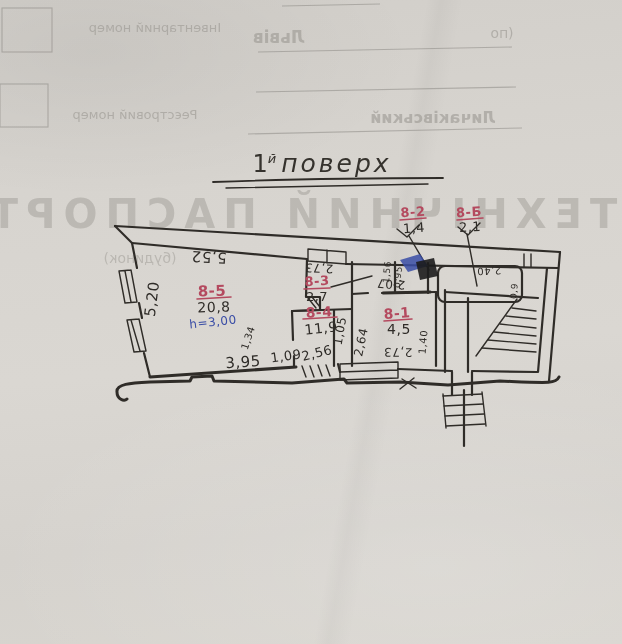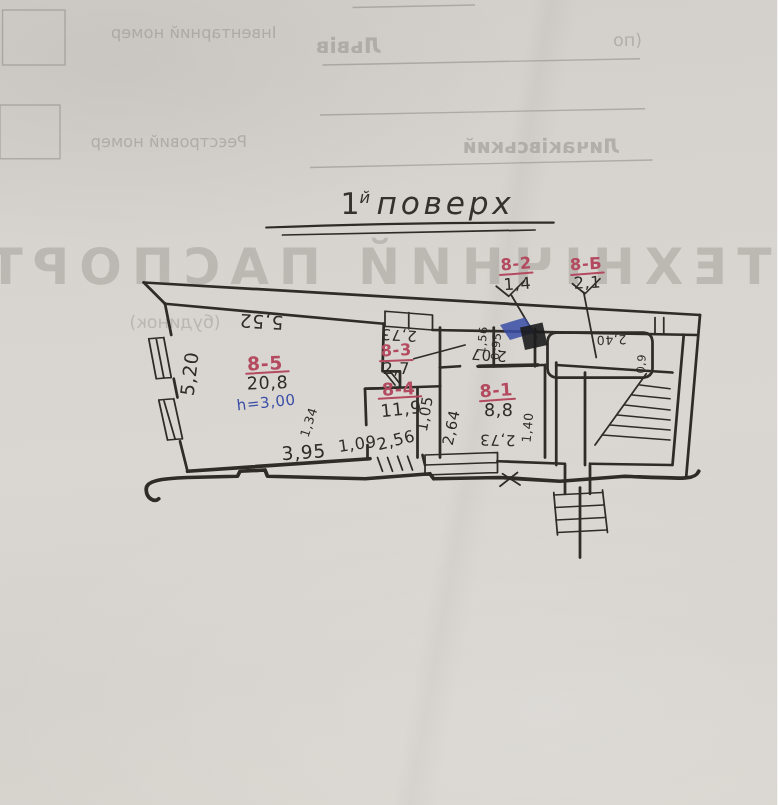--- a/index.html
+++ b/index.html
@@ -38,21 +38,21 @@
 <div id="paper">
 
   <div class="abs ghost" style="left:155px;top:27px;font-size:13px;">Інвентарний номер</div>
   <div class="abs ghost" style="left:279px;top:37px;font-size:17px;font-weight:600;">Львів</div>
   <div class="abs ghost" style="left:502px;top:33px;font-size:14px;">(по</div>
   <div class="abs ghost" style="left:135px;top:114px;font-size:13px;">Реєстровий номер</div>
   <div class="abs ghost" style="left:433px;top:117px;font-size:16px;font-weight:600;">Личаківський</div>
   <div class="abs ghost" style="left:300px;top:214px;font-size:40px;font-weight:bold;letter-spacing:8px;opacity:.42;">ТЕХНІЧНИЙ ПАСПОРТ</div>
   <div class="abs ghost" style="left:140px;top:258px;font-size:14px;opacity:.45;">(будинок)</div>
 
-  <div class="abs title-wrap" style="left:322px;top:163px;margin-left:20px;">
+  <div class="abs title-wrap" style="left:322px;top:163px;">
     <span class="num">1</span><span class="sup">й</span>
     <span class="word">поверх</span>
   </div>
 
   <svg width="622" height="644" viewBox="0 0 622 644">
 
     <g>
       <path class="sg" d="M258,52 L512,47"></path>
       <path class="sg" d="M256,92 L516,87"></path>
       <path class="sg" d="M248,134 L522,128"></path>
@@ -153,21 +153,21 @@
   <div class="abs hw" style="left:214px;top:307px;font-size:14px;transform:translate(-50%,-50%) rotate(-2deg);">20,8</div>
   <div class="abs hw blue" style="left:213px;top:322px;font-size:12px;transform:translate(-50%,-50%) rotate(-6deg);">h=3,00</div>
 
   <div class="abs hw red" style="left:317px;top:281px;font-size:13px;transform:translate(-50%,-50%) rotate(-3deg);">8-3</div>
   <div class="abs hw" style="left:317px;top:296px;font-size:13px;text-align:right;">2,7</div>
 
   <div class="abs hw red" style="left:319px;top:312px;font-size:14px;transform:translate(-50%,-50%) rotate(-3deg);">8-4</div>
   <div class="abs hw" style="left:321px;top:328px;font-size:14px;transform:translate(-50%,-50%) rotate(-6deg);">11,9</div>
 
   <div class="abs hw red" style="left:397px;top:313px;font-size:14px;transform:translate(-50%,-50%) rotate(-4deg);">8-1</div>
-  <div class="abs hw" style="left:399px;top:329px;font-size:14px;">8,8</div>
+  <div class="abs hw" style="left:399px;top:329px;font-size:14px;">4,5</div>
 
   <div class="abs hw red" style="left:413px;top:212px;font-size:13px;transform:translate(-50%,-50%) rotate(-4deg);">8-2</div>
   <div class="abs hw" style="left:414px;top:228px;font-size:13px;transform:translate(-50%,-50%) rotate(-4deg);">1,4</div>
 
   <div class="abs hw red" style="left:469px;top:212px;font-size:13px;transform:translate(-50%,-50%) rotate(-3deg);">8-Б</div>
   <div class="abs hw" style="left:470px;top:227px;font-size:13px;transform:translate(-50%,-50%) rotate(-3deg);">2,1</div>
 
   <div class="abs hw" style="left:209px;top:257px;font-size:15px;transform:translate(-50%,-50%) rotate(183deg);">5,52</div>
   <div class="abs hw" style="left:152px;top:299px;font-size:15px;transform:translate(-50%,-50%) rotate(-83deg);">5,20</div>
   <div class="abs hw" style="left:243px;top:362px;font-size:15px;transform:translate(-50%,-50%) rotate(-4deg);">3,95</div>

